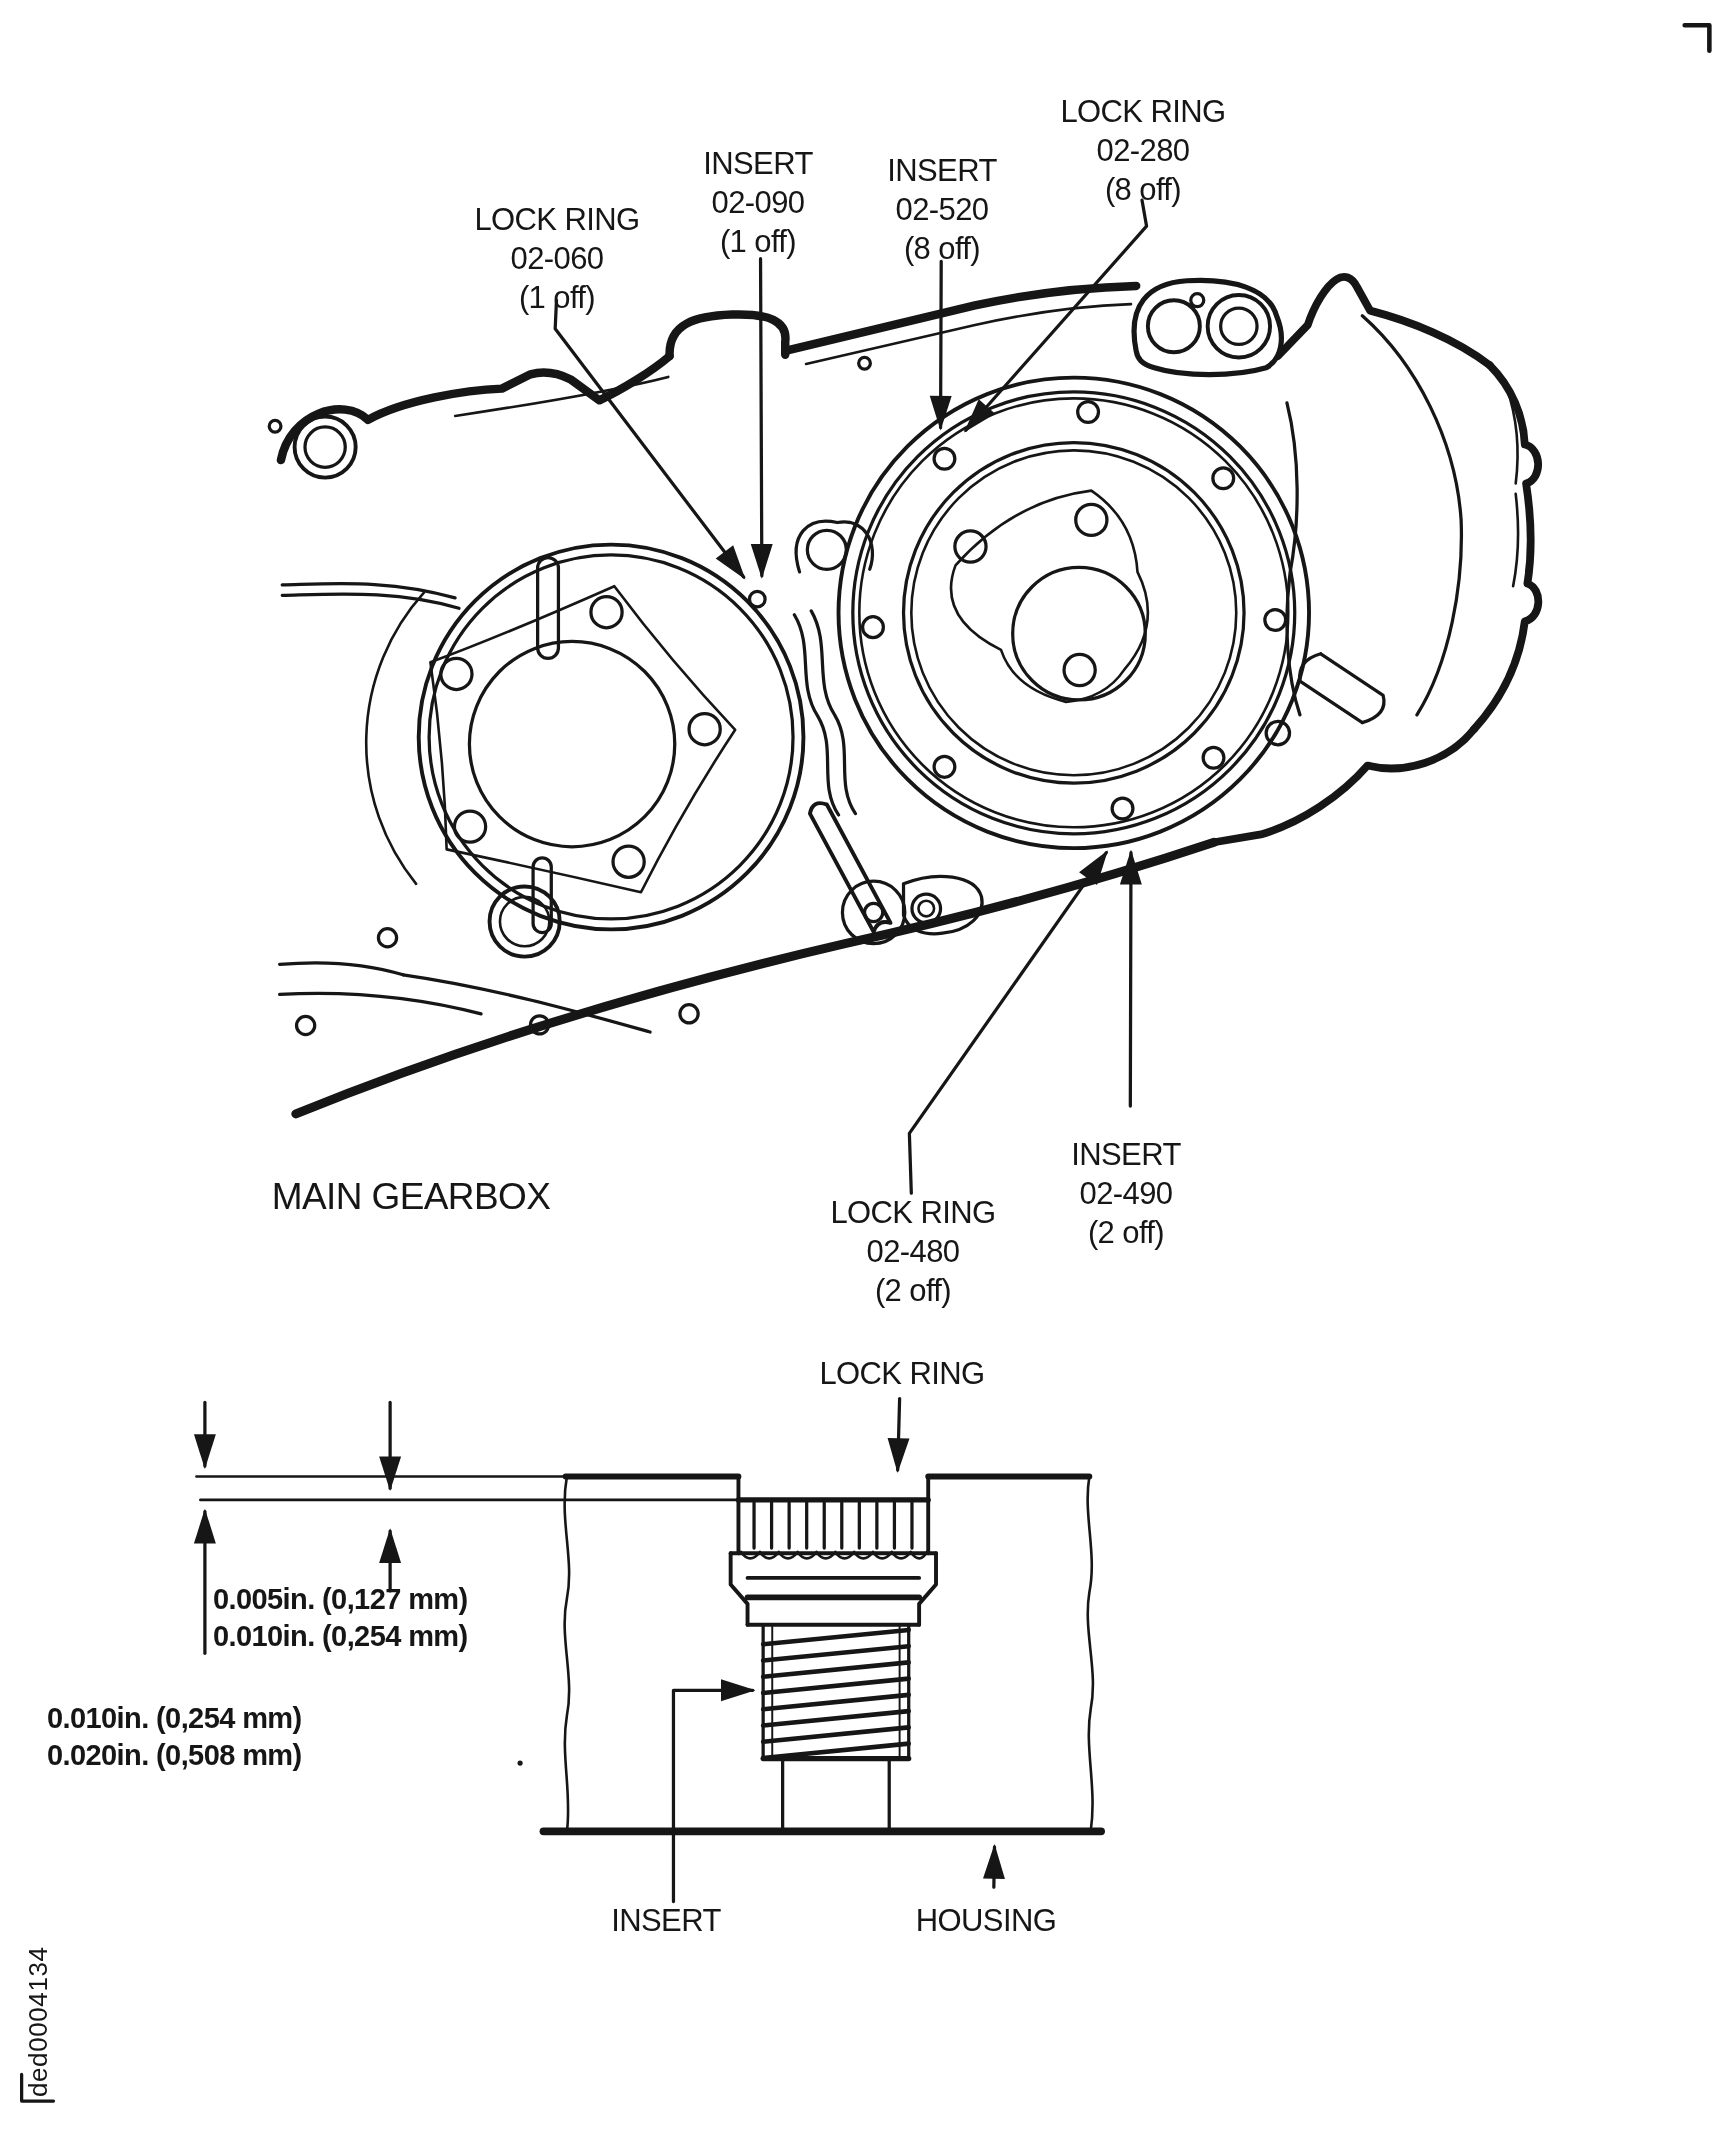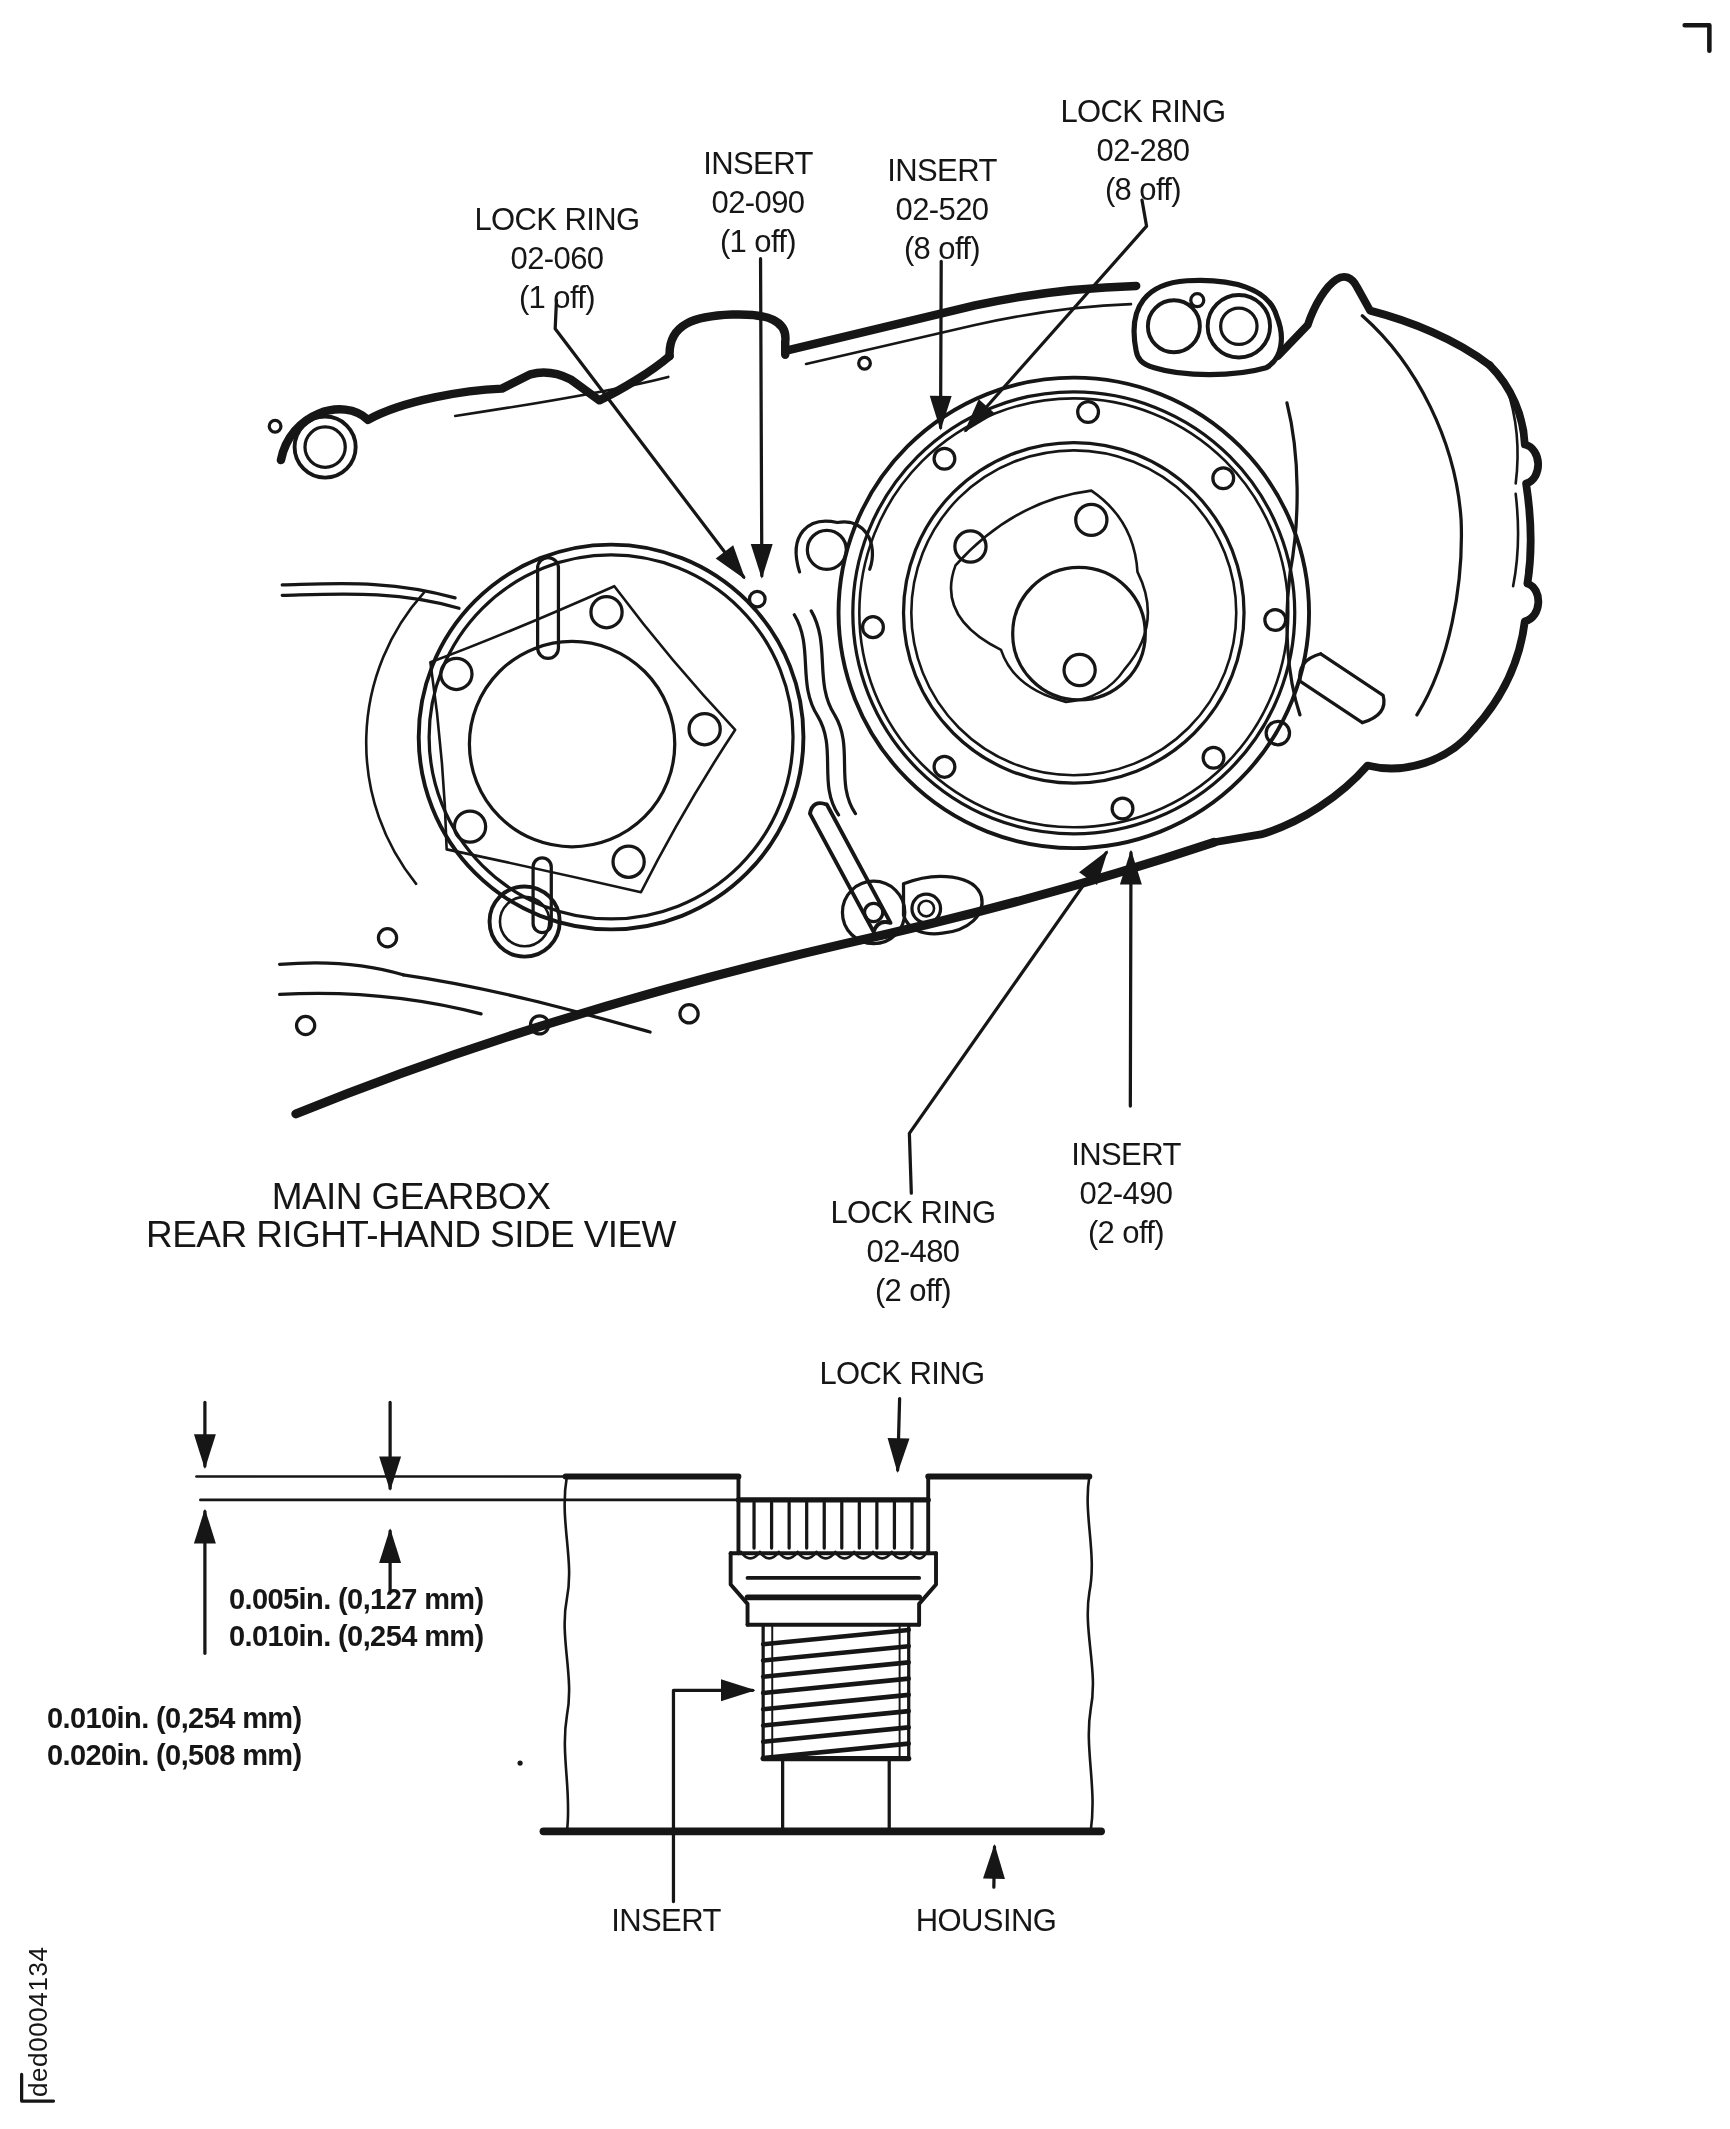--- a/index.html
+++ b/index.html
@@ -233,26 +233,25 @@
   </div>
 
   <div class="lbl callout" style="left:913px;top:1193px">
     <span>LOCK RING</span>
     <span>02-480</span>
     <span>(2 off)</span>
   </div>
 
   <div class="lbl title" style="left:411px;top:1178px">
     <span>MAIN GEARBOX</span>
-    <span>REAR RIGHT-HAND SIDE VIEW</span>
   </div>
 
   <div class="lbl seclabel" style="left:902px;top:1356px">LOCK RING</div>
 
-  <div class="lbl dims" style="left:229px;top:1581px">
+  <div class="lbl dims" style="left:213px;top:1581px">
     <span>0.005in. (0,127 mm)</span>
     <span>0.010in. (0,254 mm)</span>
   </div>
 
   <div class="lbl dims" style="left:47px;top:1700px">
     <span>0.010in. (0,254 mm)</span>
     <span>0.020in. (0,508 mm)</span>
   </div>
 
 

